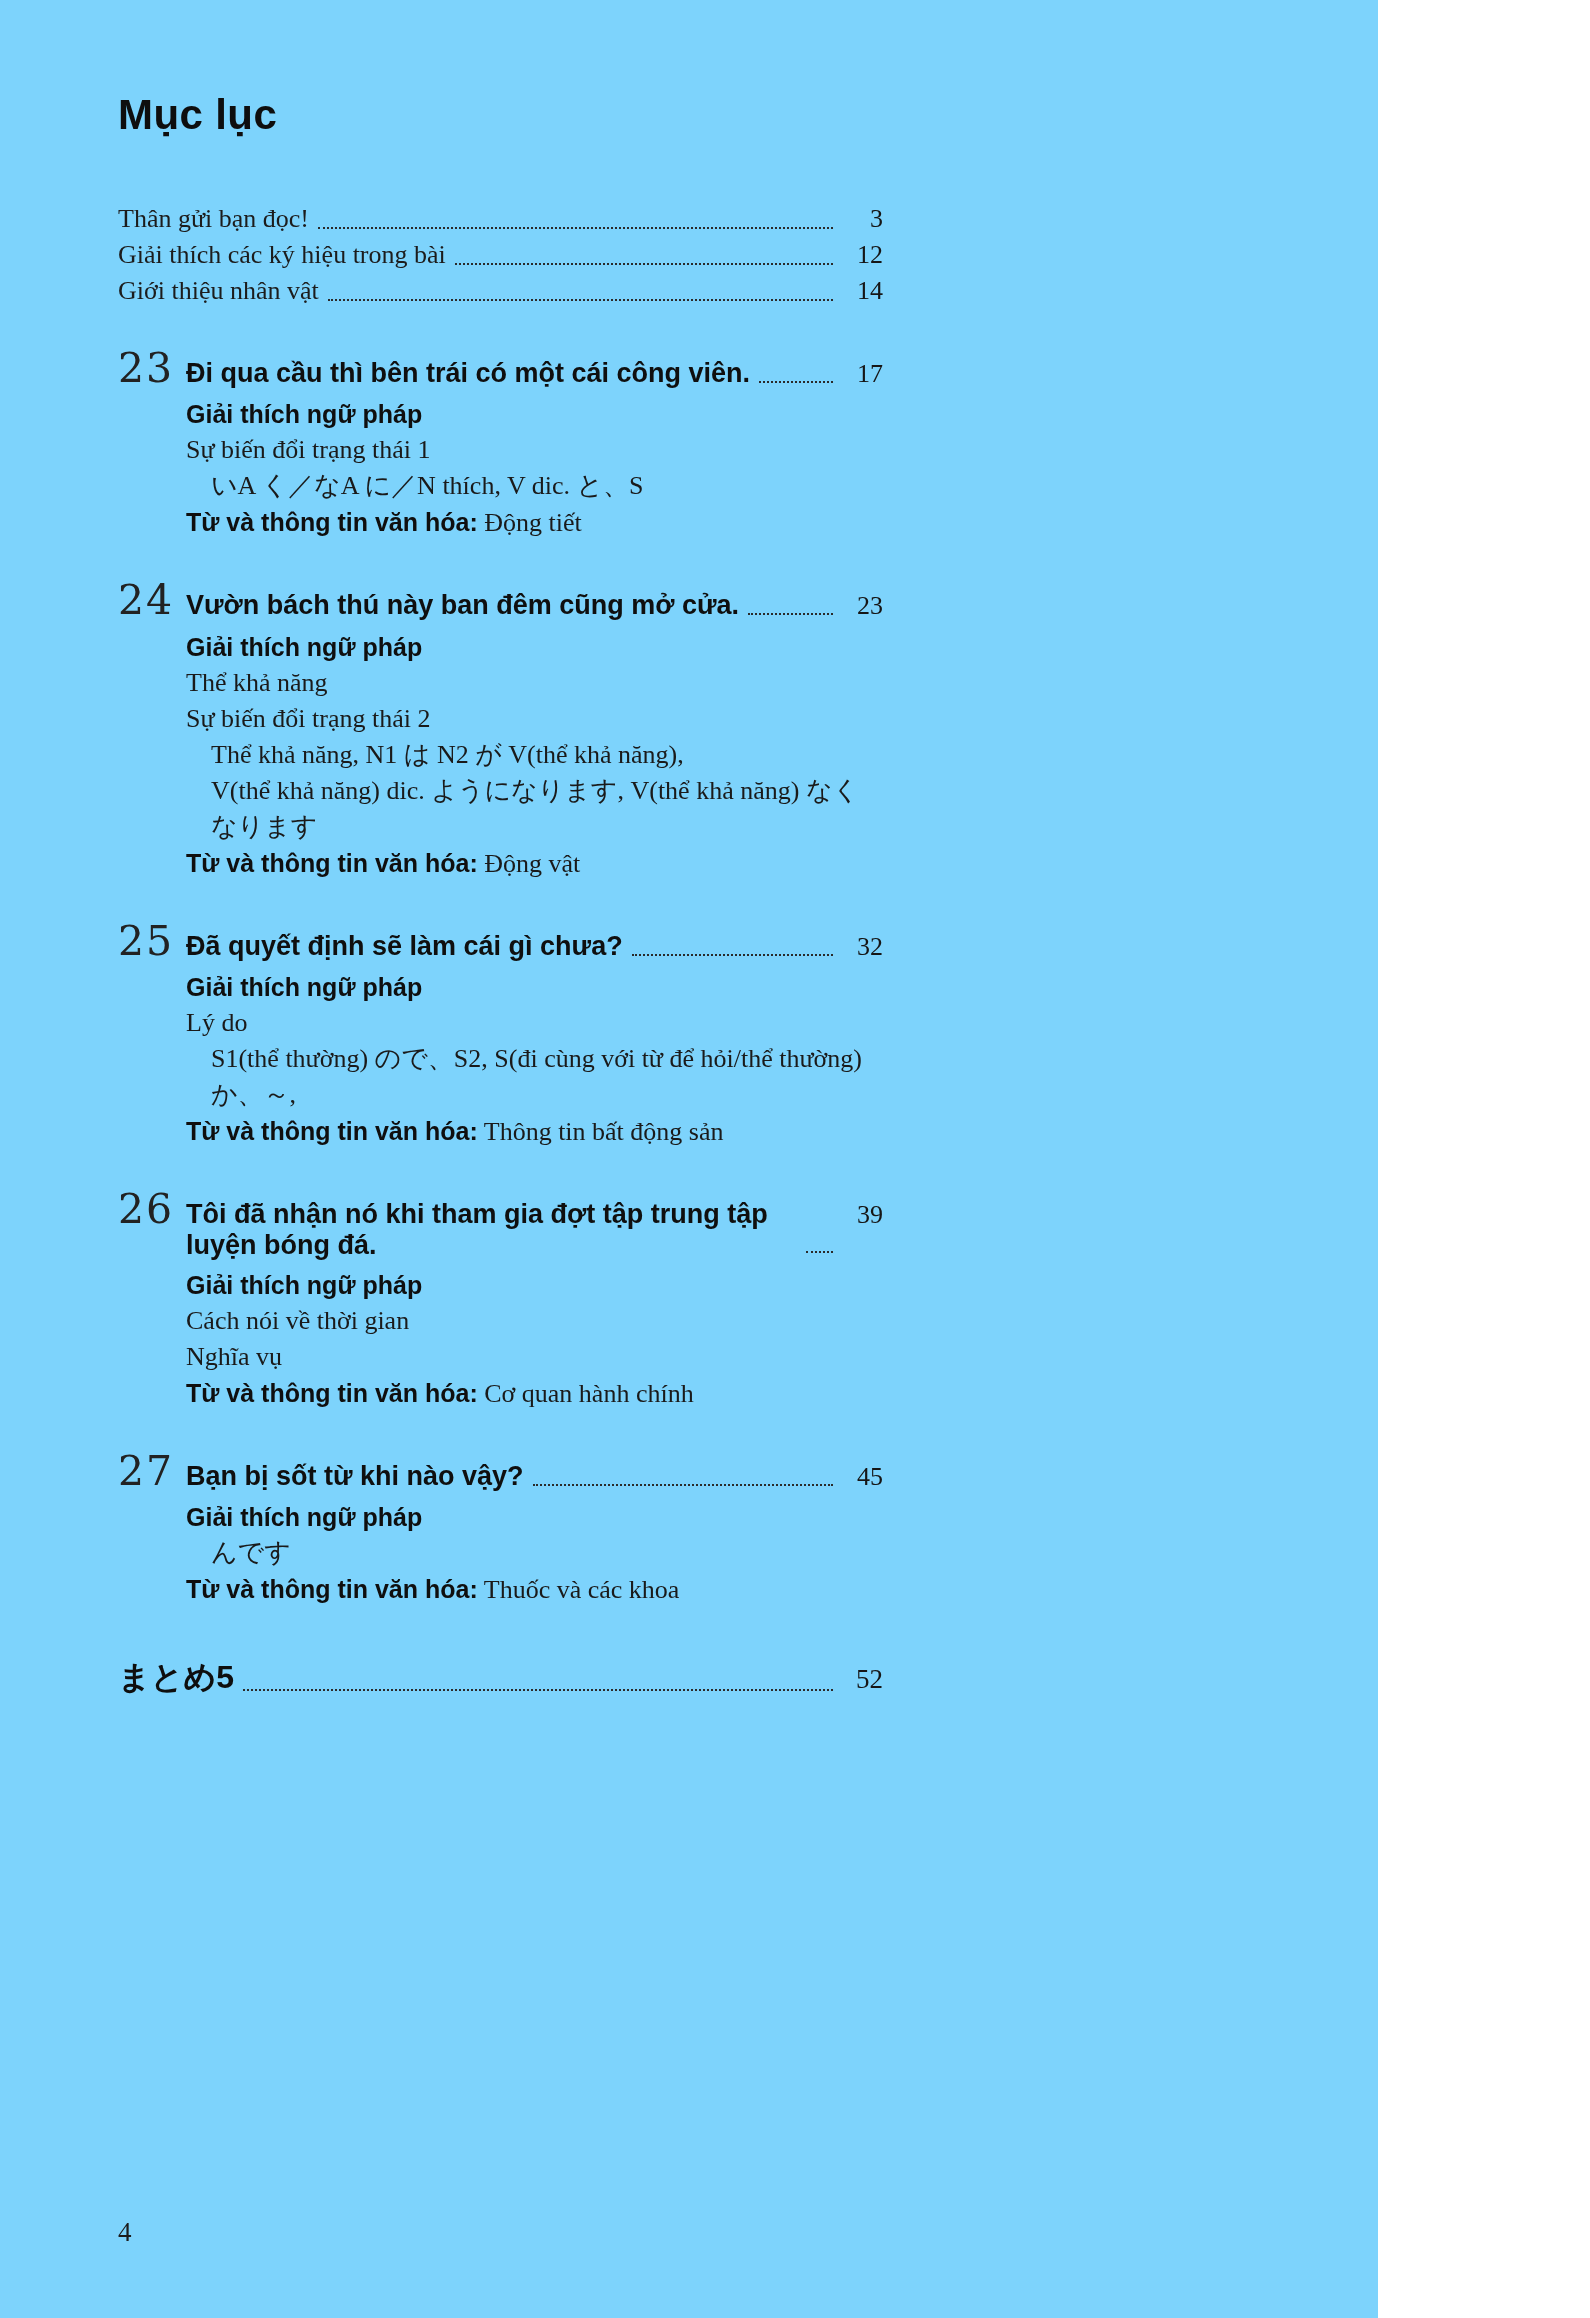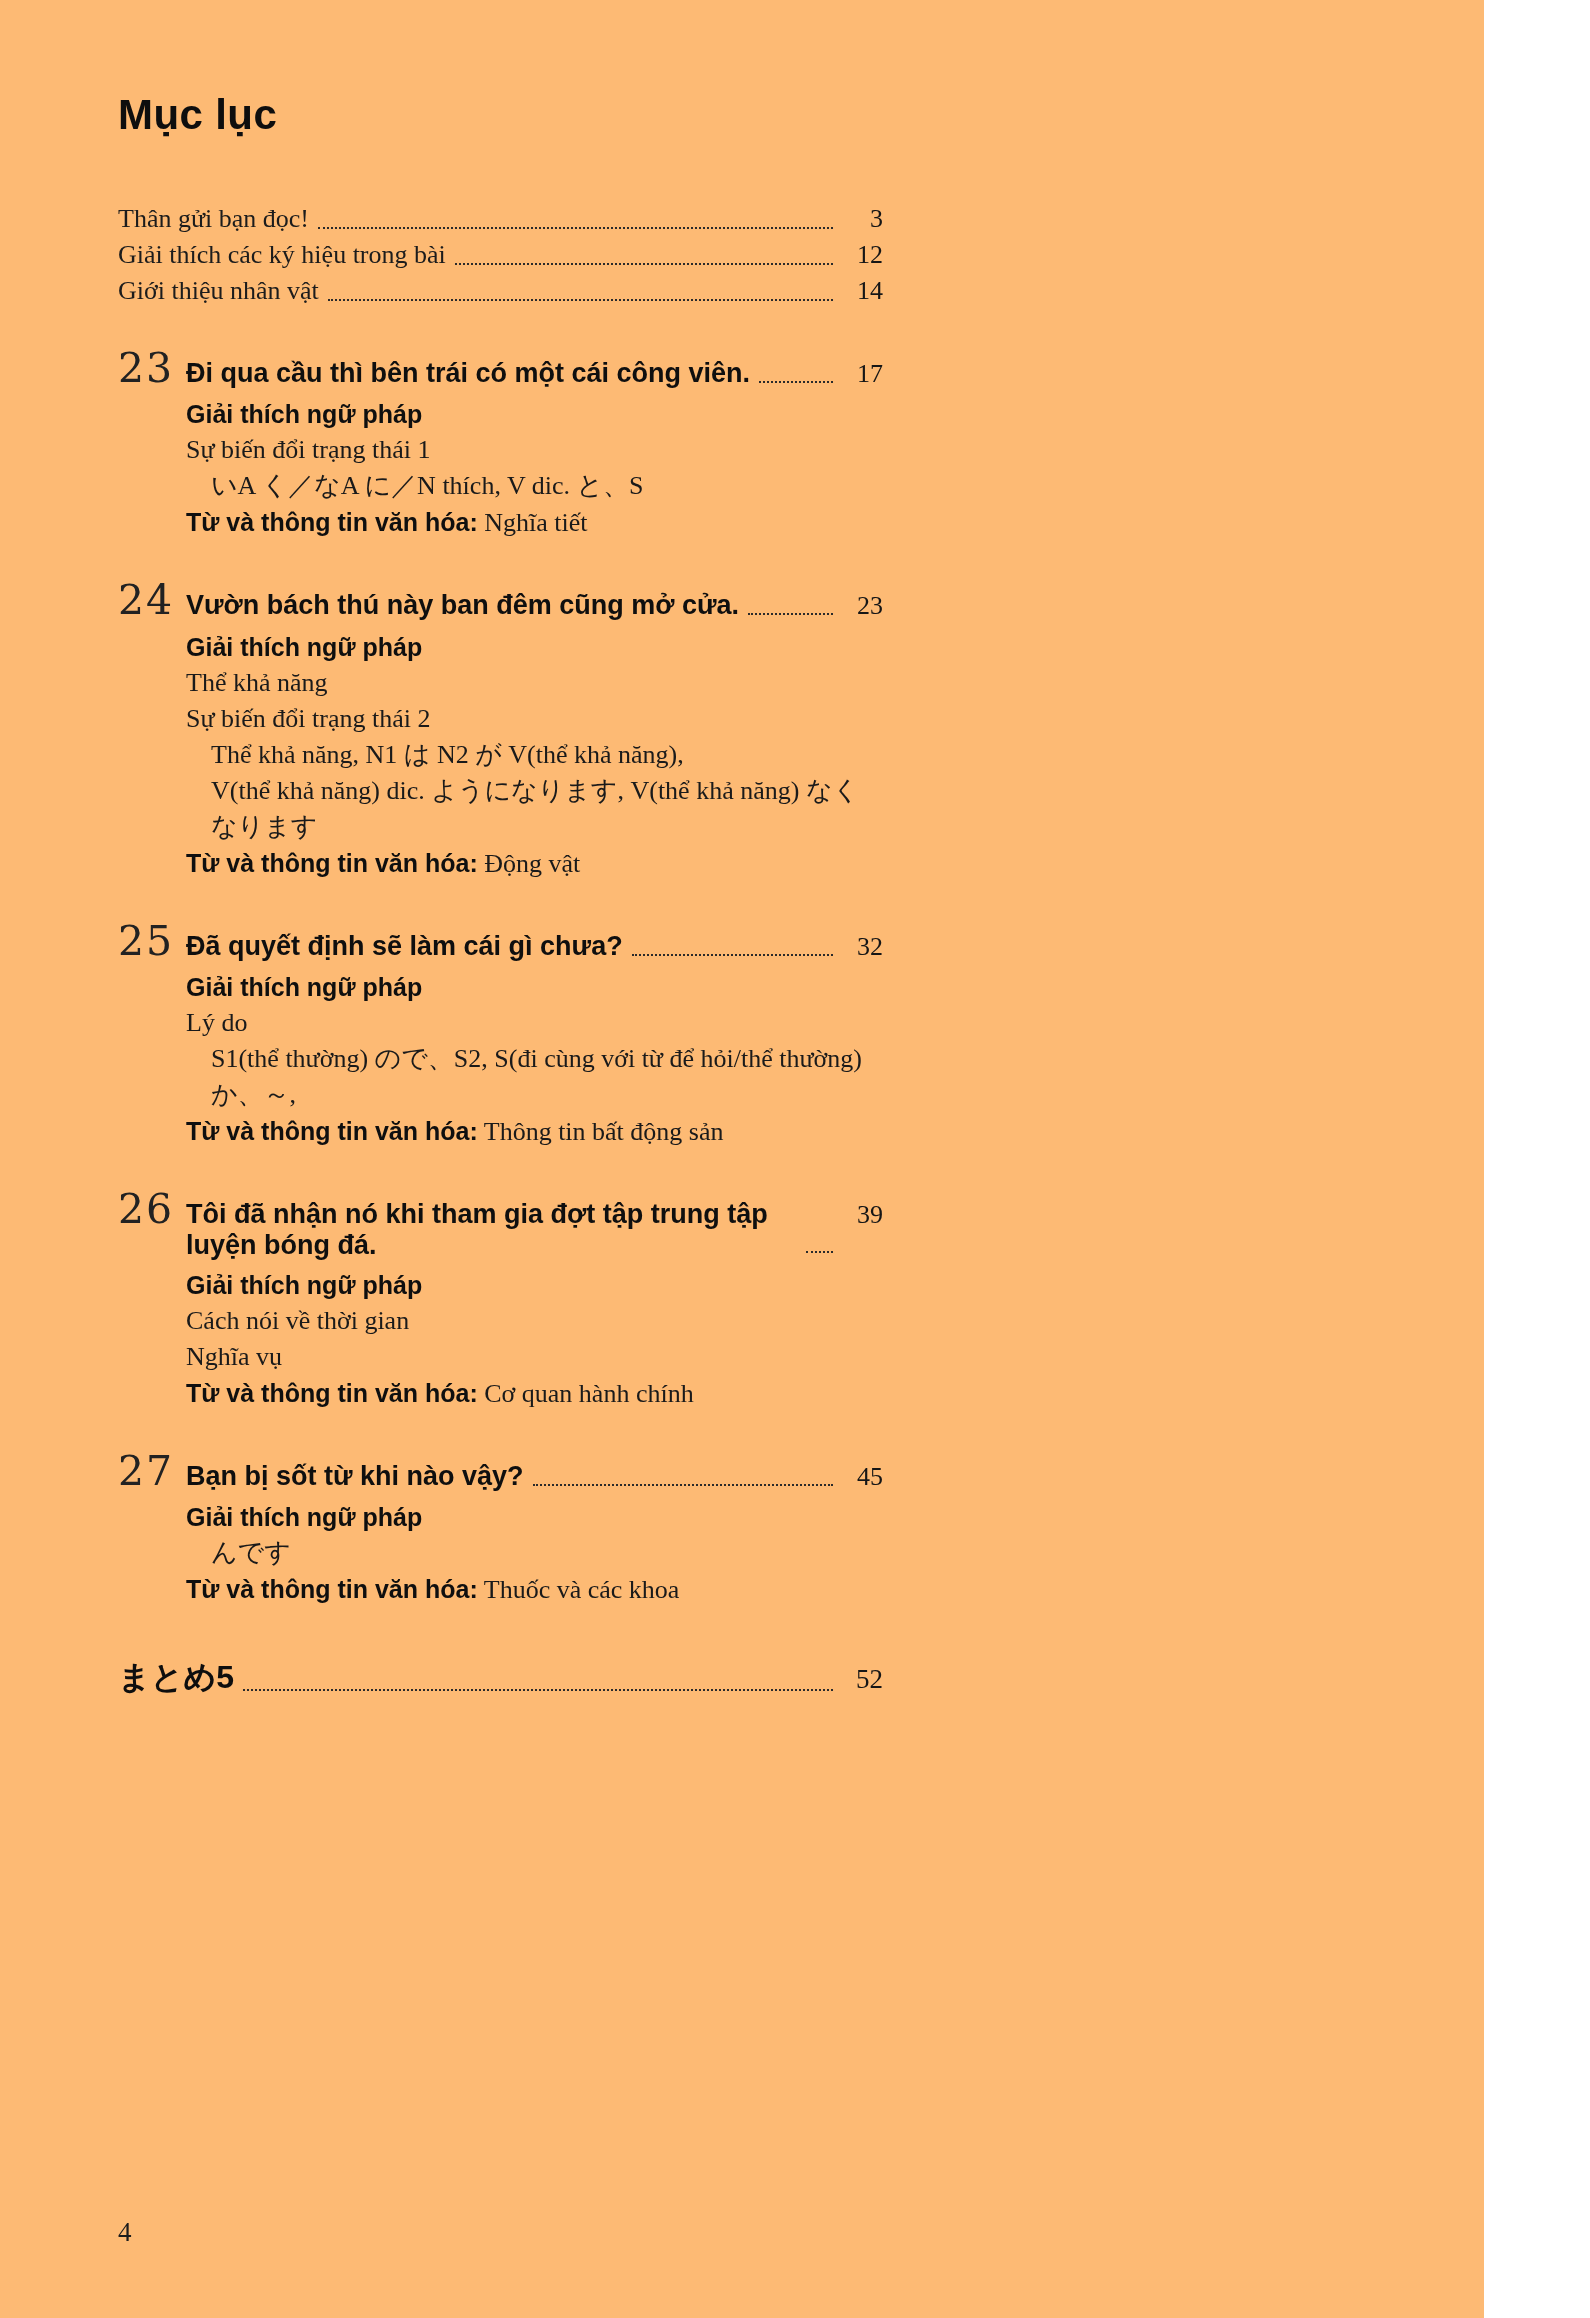--- a/index.html
+++ b/index.html
@@ -1,21 +1,21 @@
 <!DOCTYPE html>
 <html style="font-size:14.3px"><head>
 <meta charset="utf-8">
 <style>
   * { margin: 0; padding: 0; box-sizing: border-box; }
   html, body { background: #ffffff; }
   .page {
     position: relative;
-    width: 1484px;
+    width: 1378px;
     height: 2319px;
-    background: #fdba74;
+    background: #7dd3fc;
     font-family: "Liberation Serif", serif;
     color: #1c1c1c;
     overflow: hidden;
   }
   .content {
     position: absolute;
     left: 118px;
     top: 91px;
     width: 765px;
   }
@@ -124,21 +124,21 @@
           <div class="toc-row ch-head">
             <span class="ch-num">23</span>
             <span class="ch-title">Đi qua cầu thì bên trái có một cái công viên.</span>
             <span class="leader"></span>
             <span class="page-num">17</span>
           </div>
           <div class="ch-body">
             <div class="ch-line heading">Giải thích ngữ pháp</div>
             <div class="ch-line item">Sự biến đổi trạng thái 1</div>
             <div class="ch-line pattern">いA く／なA に／N thích, V dic. と、S</div>
-            <div class="ch-line culture"><span class="culture-label">Từ và thông tin văn hóa:</span> <span class="culture-text">Nghĩa tiết</span></div>
+            <div class="ch-line culture"><span class="culture-label">Từ và thông tin văn hóa:</span> <span class="culture-text">Động tiết</span></div>
           </div>
         </section>
         <section class="chapter">
           <div class="toc-row ch-head">
             <span class="ch-num">24</span>
             <span class="ch-title">Vườn bách thú này ban đêm cũng mở cửa.</span>
             <span class="leader"></span>
             <span class="page-num">23</span>
           </div>
           <div class="ch-body">

